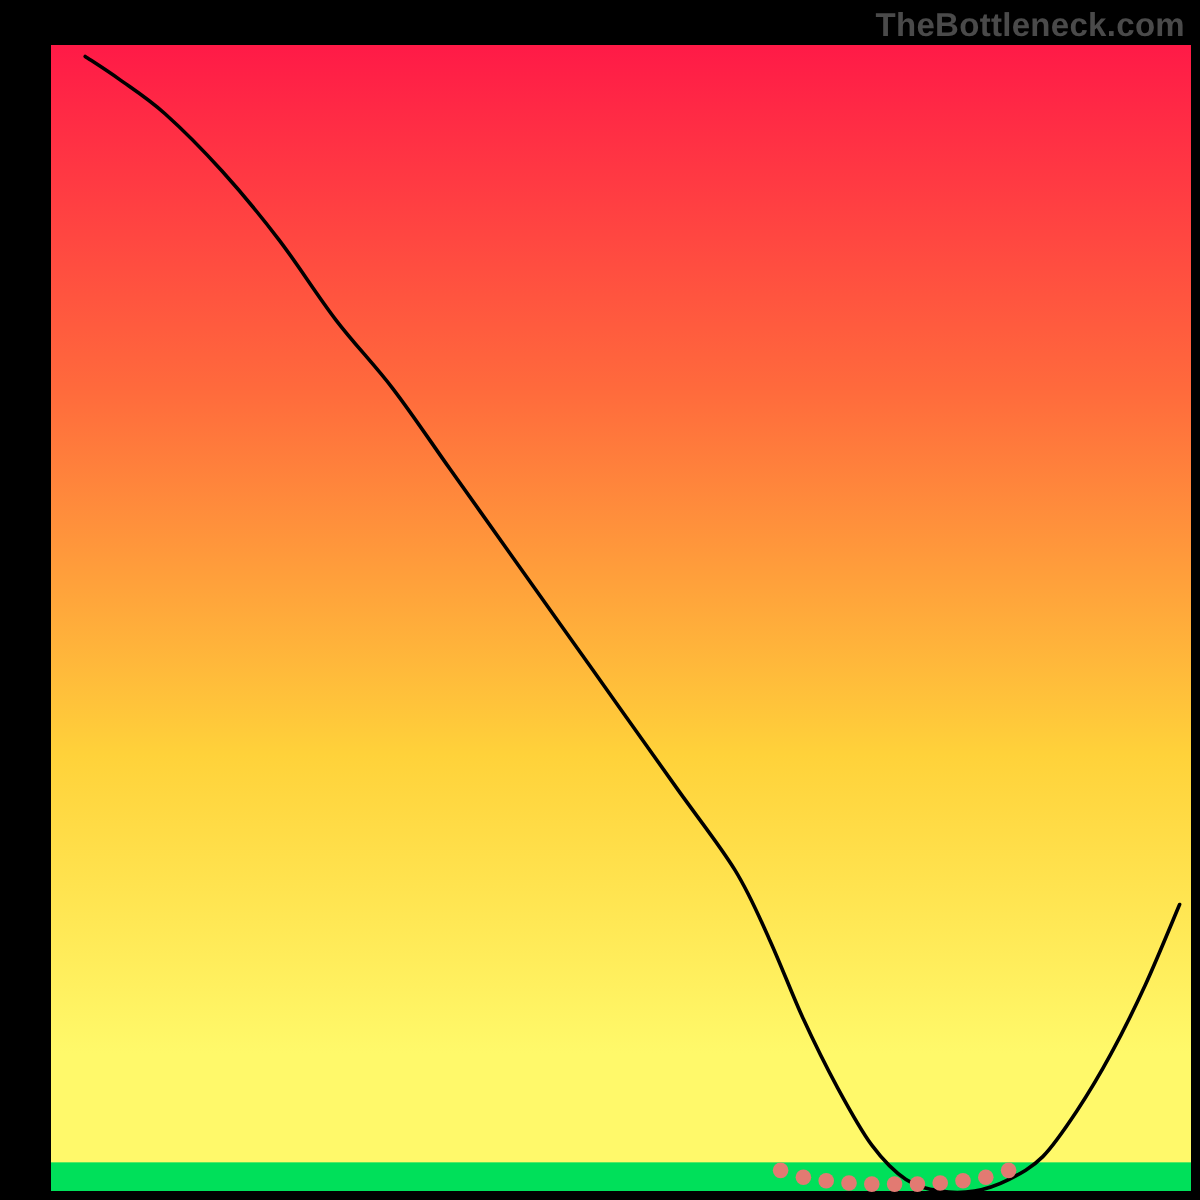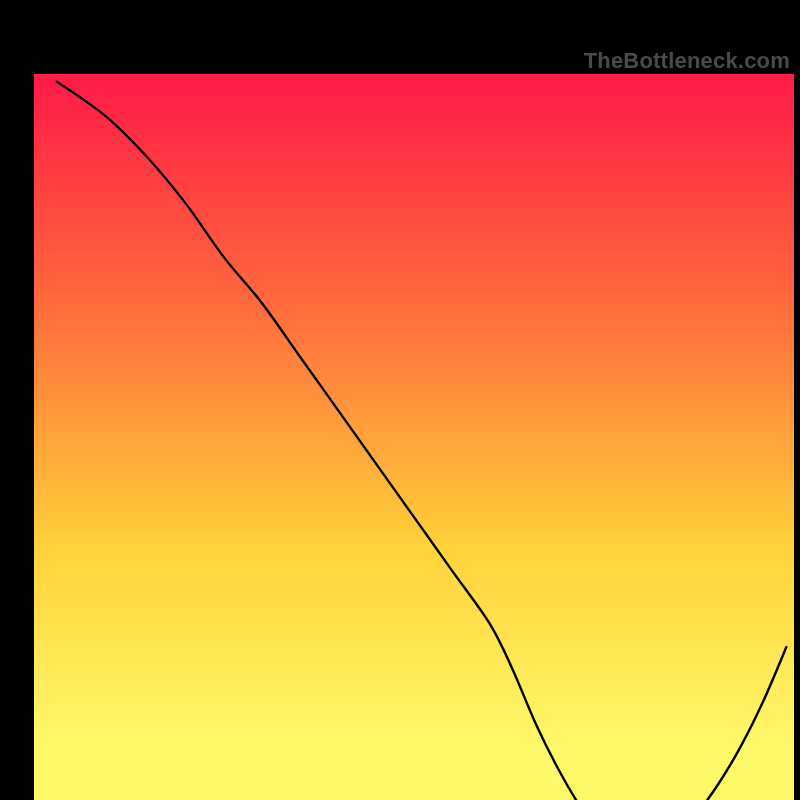--- a/index.html
+++ b/index.html
@@ -8,21 +8,20 @@
     width: 800px;
     height: 800px;
     background: #000;
     overflow: hidden;
     font-family: Arial, Helvetica, sans-serif;
   }
   .stage {
     position: relative;
     width: 800px;
     height: 736px;
-    margin-top: 44px;
   }
   .watermark {
     position: absolute;
     top: 4px;
     right: 10px;
     color: #4a4a4a;
     font-size: 22px;
     font-weight: 600;
     letter-spacing: 0.2px;
     user-select: none;

